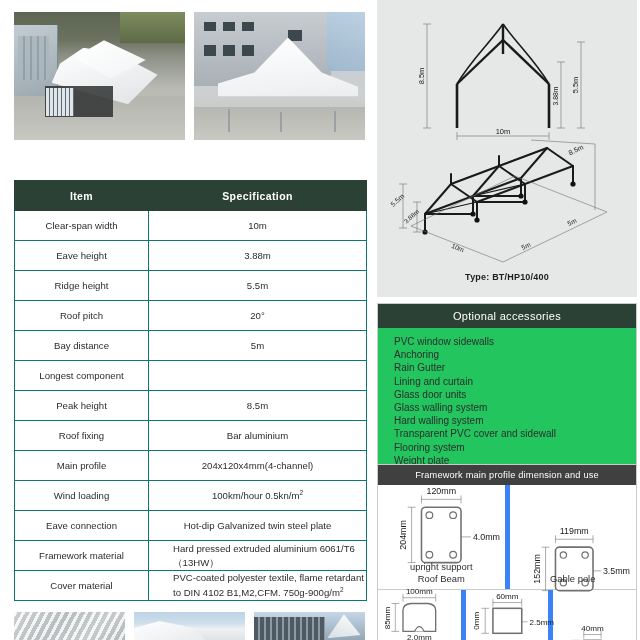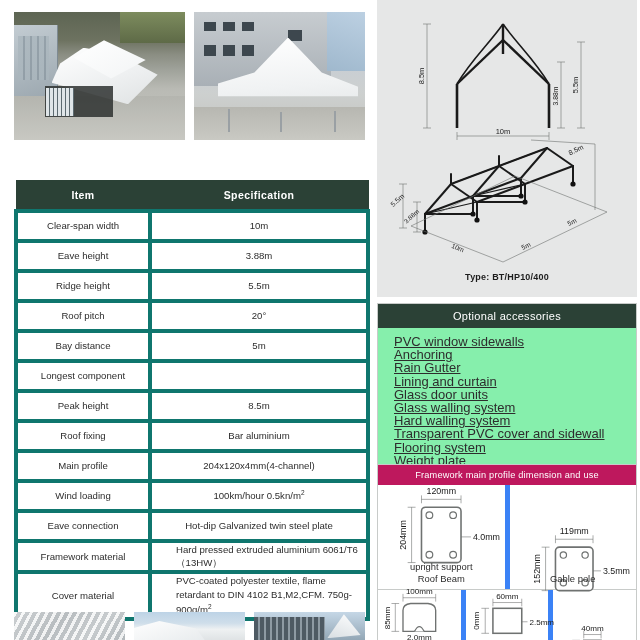--- a/index.html
+++ b/index.html
@@ -56,21 +56,21 @@
   .pb2:after{ content:""; position:absolute; left:-6%; top:32%; width:72%; height:80%;
         background:linear-gradient(160deg,#ffffff,#e6eaec); clip-path:polygon(0% 40%, 40% 0%, 86% 34%, 100% 100%, 0% 100%); }
   .pb3 { background:linear-gradient(180deg,#c5d7e6,#93a7b6); }
   .pb3:after{ content:""; position:absolute; left:0; top:18%; width:64%; height:82%;
         background:repeating-linear-gradient(90deg,#4e5a63 0 4px,#8e9aa3 4px 6px); }
   .pb3 .sail { position:absolute; right:4%; top:8%; width:30%; height:86%;
         background:linear-gradient(200deg,#ffffff,#d8dee2); clip-path:polygon(50% 0%, 100% 86%, 0% 100%); }
 
   
   .spec-table { position:absolute; left:14px; top:160px; width:352px; border-collapse:collapse; table-layout:fixed;margin-top:20px; }
-  .spec-table th, .spec-table td { border:4px solid #0f766e; padding:0; }
+  .spec-table th, .spec-table td { border:1px solid #0f766e; padding:0; }
   .spec-table thead th {
       background:#2b4136; color:#ffffff; font-size:10.5px; font-weight:bold;
       letter-spacing:.4px; height:30px; text-align:center; border:1px solid #2b4136;
   }
   .col-item { width:134px; }
   .col-spec { width:218px; }
   .spec-table td { font-size:9.6px; color:#2d2d2d; height:30px; }
   .cell-item { text-align:center; padding:0 4px; }
   .cell-spec { text-align:center; padding:0 6px; }
   .cell-spec.left { text-align:left; padding-left:24px; line-height:1.45; }
@@ -80,28 +80,28 @@
 
   
   .right-col { position:absolute; left:377px; top:0; width:263px; height:640px; }
 
   .panel-drawings { position:absolute; left:0; top:0; width:260px; height:297px; background:#e6e7e7; }
   .elev { position:absolute; left:8px; top:8px; width:244px; height:136px; }
   .iso  { position:absolute; left:4px; top:140px; width:252px; height:130px; }
   .type-label { position:absolute; left:0; top:272px; width:260px; text-align:center;
       font-size:9px; font-weight:bold; letter-spacing:.2px; color:#1d1d1d; }
 
-  .panel-acc { position:absolute; left:0; top:303px; width:260px; height:174px; border:1px solid #c8cbc9; background:#86efac; }
+  .panel-acc { position:absolute; left:0; top:303px; width:260px; height:174px; border:1px solid #c8cbc9; background:#22c55e; }
   .acc-head { height:24px; background:#2b4136; color:#fff; font-size:11px; display:flex;
       align-items:center; justify-content:center; letter-spacing:.3px; }
   .acc-list { padding:7px 0 0 16px; }
-  .acc-item { font-size:13px; line-height:13.2px; color:#2d2d2d;text-decoration:underline; }
+  .acc-item { font-size:10px; line-height:13.2px; color:#2d2d2d; }
 
   .panel-prof { position:absolute; left:0; top:464px; width:260px; height:176px; border:1px solid #c8cbc9; border-bottom:none; background:#fff; }
-  .prof-head { height:20px; background:#be185d; color:#fff; font-size:9.2px; display:flex;
+  .prof-head { height:20px; background:#404040; color:#fff; font-size:9.2px; display:flex;
       align-items:center; justify-content:center; letter-spacing:.2px; }
   .prof-row1 { display:flex; height:104px; }
   .prof-cell { flex:1; position:relative; border-right:5px solid #3b82f6; }
   .prof-cell:last-child { border-right:none;margin-top:32px; }
   .prof-row2 { display:flex; height:52px; border-top:1px solid #c8cbc9; }
   .prof-caption { position:absolute; left:0; bottom:4px; width:100%; text-align:center;
       font-size:9.4px; line-height:12px; color:#2d2d2d; }
 
   svg { display:block; overflow:visible; }
   .ln { stroke:#1a1a1a; fill:none; }

